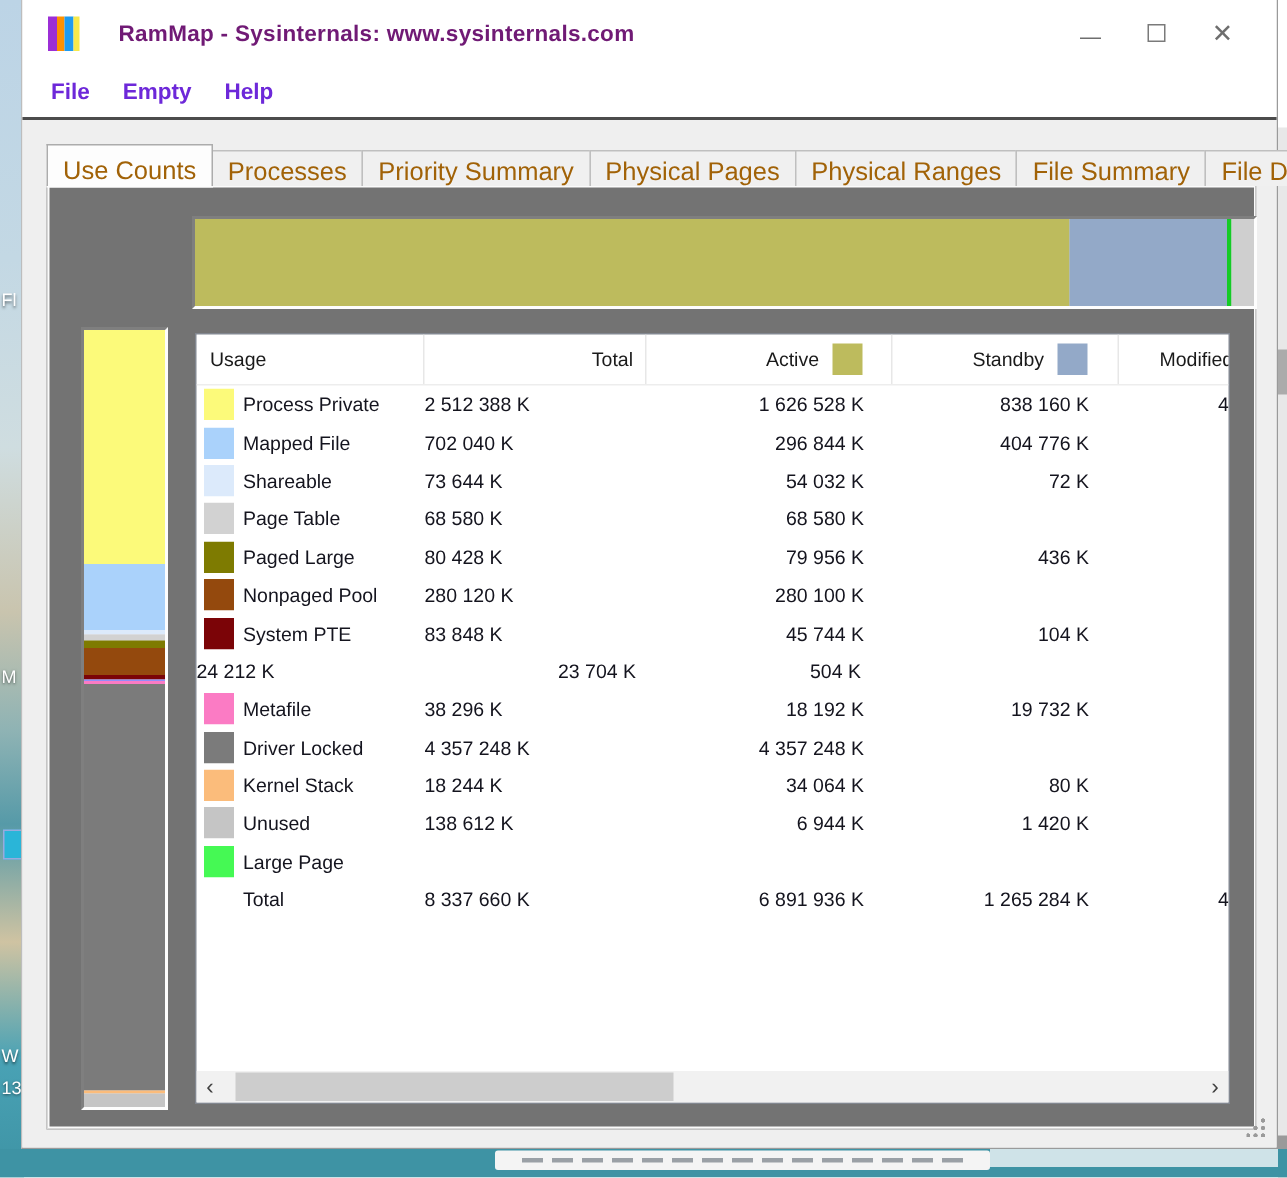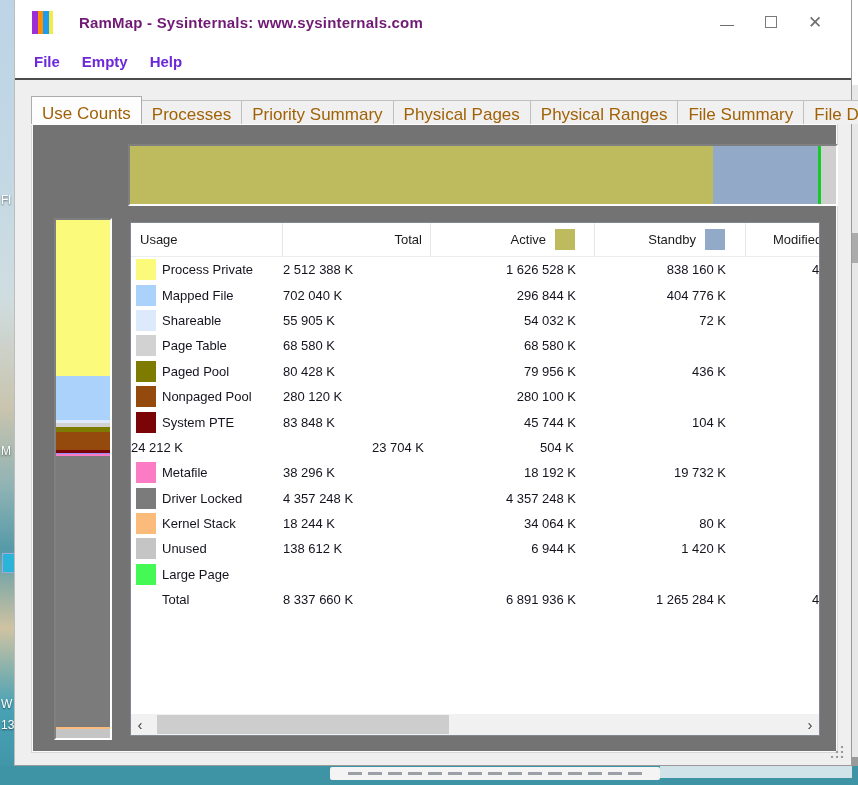--- a/index.html
+++ b/index.html
@@ -248,39 +248,39 @@
                 <div class="cell c-total">702 040 K</div>
                 <div class="cell c-active">296 844 K</div>
                 <div class="cell c-standby">404 776 K</div>
                 <div class="cell c-modified"></div>
               </div>
               <div class="trow">
                 <div class="cell c-usage">
                   <span class="swatch" style="background: rgb(220, 234, 251);"></span>
                   <span>Shareable</span>
                 </div>
-                <div class="cell c-total">55 905 K</div>
+                <div class="cell c-total">73 644 K</div>
                 <div class="cell c-active">54 032 K</div>
                 <div class="cell c-standby">72 K</div>
                 <div class="cell c-modified"></div>
               </div>
               <div class="trow">
                 <div class="cell c-usage">
                   <span class="swatch" style="background: rgb(210, 210, 210);"></span>
                   <span>Page Table</span>
                 </div>
                 <div class="cell c-total">68 580 K</div>
                 <div class="cell c-active">68 580 K</div>
                 <div class="cell c-standby"></div>
                 <div class="cell c-modified"></div>
               </div>
               <div class="trow">
                 <div class="cell c-usage">
                   <span class="swatch" style="background: rgb(126, 123, 1);"></span>
-                  <span>Paged Pool</span>
+                  <span>Paged Large</span>
                 </div>
                 <div class="cell c-total">80 428 K</div>
                 <div class="cell c-active">79 956 K</div>
                 <div class="cell c-standby">436 K</div>
                 <div class="cell c-modified"></div>
               </div>
               <div class="trow">
                 <div class="cell c-usage">
                   <span class="swatch" style="background: rgb(148, 73, 13);"></span>
                   <span>Nonpaged Pool</span>

